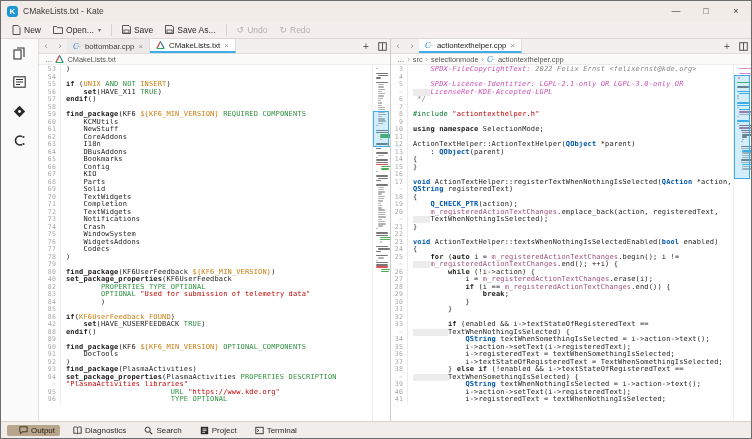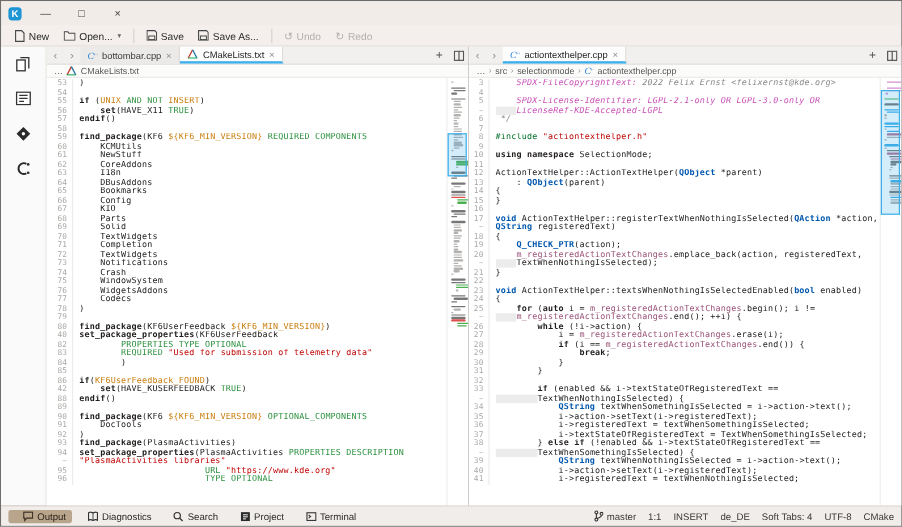--- a/index.html
+++ b/index.html
@@ -84,20 +84,21 @@
   .sb-seg { display:flex; align-items:center; gap:3px; }
   svg.mini { display:block; }
 </style>
 </head>
 <body>
 
 <div class="window">
 
   <div class="titlebar">
     <div class="app-icon">K</div>
+    <div class="win-title">CMakeLists.txt - Kate</div>
     <div class="win-btns">
       <div class="win-btn">—</div>
       <div class="win-btn">□</div>
       <div class="win-btn">×</div>
     </div>
   </div>
 
 
   <div class="toolbar">
     <div class="tb-btn">
@@ -235,21 +236,21 @@
               <div class="cl"><span class="ln">73</span><span class="ctext"><span class="sg-p">    Notifications</span></span></div>
               <div class="cl"><span class="ln">74</span><span class="ctext"><span class="sg-p">    Crash</span></span></div>
               <div class="cl"><span class="ln">75</span><span class="ctext"><span class="sg-p">    WindowSystem</span></span></div>
               <div class="cl"><span class="ln">76</span><span class="ctext"><span class="sg-p">    WidgetsAddons</span></span></div>
               <div class="cl"><span class="ln">77</span><span class="ctext"><span class="sg-p">    Codecs</span></span></div>
               <div class="cl"><span class="ln">78</span><span class="ctext"><span class="sg-p">)</span></span></div>
               <div class="cl"><span class="ln">79</span><span class="ctext"></span></div>
               <div class="cl"><span class="ln">80</span><span class="ctext"><span class="sg-c">find_package</span><span class="sg-p">(KF6UserFeedback </span><span class="sg-v">${KF6_MIN_VERSION}</span><span class="sg-p">)</span></span></div>
               <div class="cl"><span class="ln">40</span><span class="ctext"><span class="sg-c">set_package_properties</span><span class="sg-p">(KF6UserFeedback</span></span></div>
               <div class="cl"><span class="ln">82</span><span class="ctext"><span class="sg-p">        </span><span class="sg-g">PROPERTIES TYPE OPTIONAL</span></span></div>
-              <div class="cl"><span class="ln">83</span><span class="ctext"><span class="sg-p">        </span><span class="sg-g">REQUIRED</span><span class="sg-p"> </span><span class="sg-r">"Used for submission of telemetry data"</span></span></div>
+              <div class="cl"><span class="ln">83</span><span class="ctext"><span class="sg-p">        </span><span class="sg-g">OPTIONAL</span><span class="sg-p"> </span><span class="sg-r">"Used for submission of telemetry data"</span></span></div>
               <div class="cl"><span class="ln">84</span><span class="ctext"><span class="sg-p">        )</span></span></div>
               <div class="cl"><span class="ln">85</span><span class="ctext"></span></div>
               <div class="cl"><span class="ln">86</span><span class="ctext"><span class="sg-c">if</span><span class="sg-p">(</span><span class="sg-v">KF6UserFeedback_FOUND</span><span class="sg-p">)</span></span></div>
               <div class="cl"><span class="ln">42</span><span class="ctext"><span class="sg-p">    </span><span class="sg-c">set</span><span class="sg-p">(HAVE_KUSERFEEDBACK </span><span class="sg-g">TRUE</span><span class="sg-p">)</span></span></div>
               <div class="cl"><span class="ln">88</span><span class="ctext"><span class="sg-c">endif</span><span class="sg-p">()</span></span></div>
               <div class="cl"><span class="ln">89</span><span class="ctext"></span></div>
               <div class="cl"><span class="ln">90</span><span class="ctext"><span class="sg-c">find_package</span><span class="sg-p">(KF6 </span><span class="sg-v">${KF6_MIN_VERSION}</span><span class="sg-p"> </span><span class="sg-g">OPTIONAL_COMPONENTS</span></span></div>
               <div class="cl"><span class="ln">91</span><span class="ctext"><span class="sg-p">    DocTools</span></span></div>
               <div class="cl"><span class="ln">92</span><span class="ctext"><span class="sg-p">)</span></span></div>
               <div class="cl"><span class="ln">93</span><span class="ctext"><span class="sg-c">find_package</span><span class="sg-p">(PlasmaActivities)</span></span></div>
@@ -519,31 +520,14 @@
         <span>Project</span>
       </div>
       <div class="sb-panel">
         <svg class="mini" width="9" height="9" viewBox="0 0 9 9">
             <rect x="0.8" y="1.3" width="7.4" height="6.4" fill="none" stroke="#333" stroke-width="0.9"></rect>
             <path d="M2.2 3.2 3.8 4.5 2.2 5.8" fill="none" stroke="#333" stroke-width="0.9"></path>
           </svg>
         <span>Terminal</span>
       </div>
     </div>
-    <div class="sb-right">
-      <div class="sb-seg">
-        <svg class="mini" width="8" height="10" viewBox="0 0 8 10">
-            <circle cx="2" cy="2" r="1.2" fill="none" stroke="#333" stroke-width="0.9"></circle>
-            <circle cx="2" cy="8" r="1.2" fill="none" stroke="#333" stroke-width="0.9"></circle>
-            <circle cx="6.3" cy="3.2" r="1.2" fill="none" stroke="#333" stroke-width="0.9"></circle>
-            <path d="M2 3.2v3.6M6.3 4.4C6.3 6 4.5 6.2 3.2 6.8" fill="none" stroke="#333" stroke-width="0.9"></path>
-          </svg>
-        <span>master</span>
-      </div>
-      <span class="sb-seg">1:1</span>
-      <span class="sb-seg">INSERT</span>
-      <span class="sb-seg">de_DE</span>
-      <span class="sb-seg">Soft Tabs: 4</span>
-      <span class="sb-seg">UTF-8</span>
-      <span class="sb-seg">CMake</span>
-    </div>
   </div>
 </div>
 
 </body></html>

